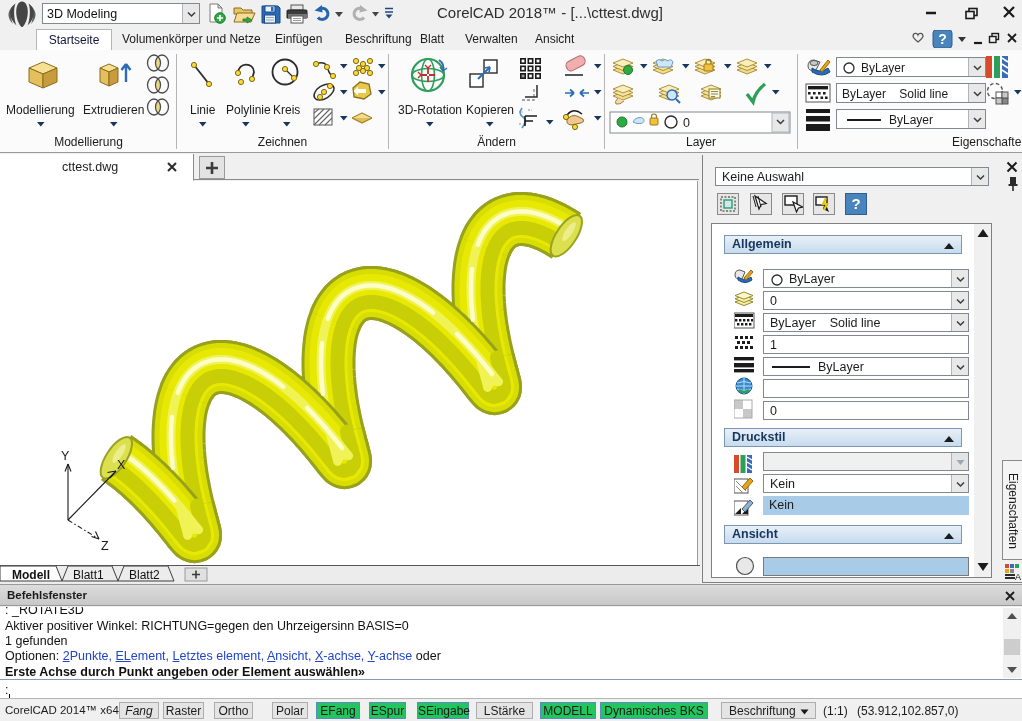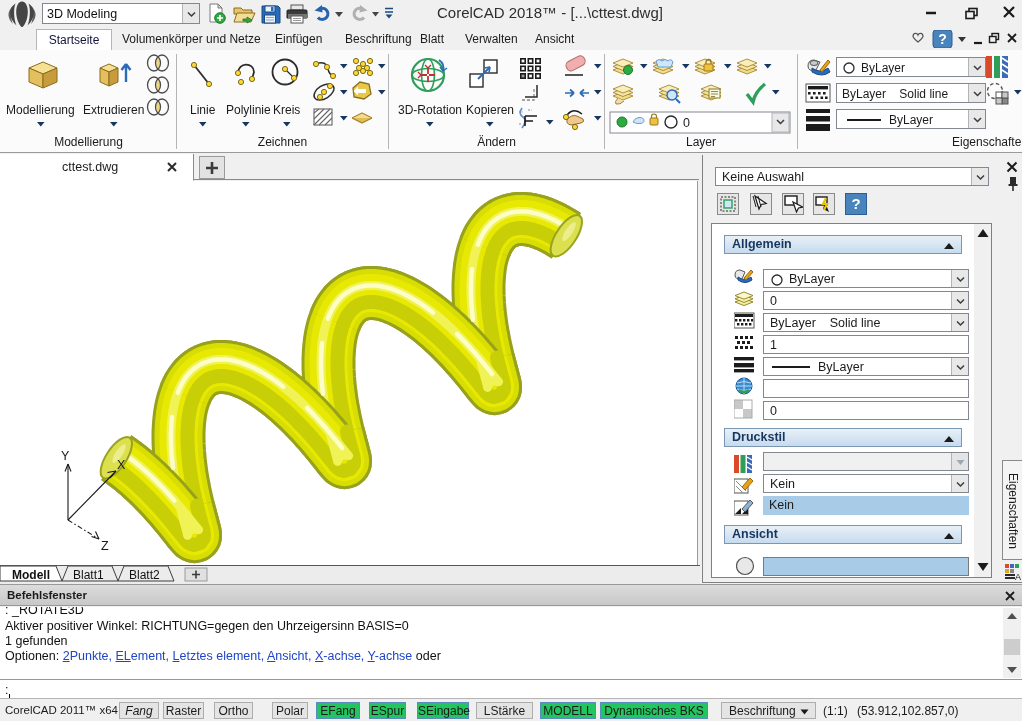--- a/index.html
+++ b/index.html
@@ -720,38 +720,39 @@
   <span class="abs" style="left:7px;top:4px;font-size:11.5px;font-weight:bold;color:#1b1b1b;">Befehlsfenster</span>
   <svg class="abs" style="left:1004px;top:5px;" width="12" height="12" viewBox="0 0 12 12">
       <path d="M2 2 l8 8 M10 2 l-8 8" stroke="#1b1b1b" stroke-width="1.8"></path>
     </svg>
 </div>
 <div class="abs" style="left:0;top:607px;width:1022px;height:72px;background:#fff;font-size:12.5px;color:#101010;overflow:hidden;">
   <div class="abs" style="left:5px;top:-4px;">: _ROTATE3D</div>
   <div class="abs" style="left:5px;top:12px;">Aktiver positiver Winkel: RICHTUNG=gegen den Uhrzeigersinn BASIS=0</div>
   <div class="abs" style="left:5px;top:27px;">1 gefunden</div>
   <div class="abs" style="left:5px;top:42px;">Optionen: <span style="color:#1f45c8;"><u>2</u>Punkte, <u>EL</u>ement, <u>L</u>etztes element, <u>A</u>nsicht, <u>X</u>-achse, <u>Y</u>-achse</span> <span>oder</span></div>
+  <div class="abs" style="left:5px;top:58px;font-weight:bold;">Erste Achse durch Punkt angeben oder Element auswählen»</div>
 
   <div class="abs" style="left:1003px;top:1px;width:18px;height:70px;background:#f0f0f0;">
     <svg class="abs" style="left:0;top:2px;" width="18" height="12" viewBox="0 0 18 12">
         <path d="M9 3 l5 6 h-10 z" fill="#505050"></path>
       </svg>
     <div class="abs" style="left:1px;top:31px;width:16px;height:16px;background:#cdcdcd;"></div>
     <svg class="abs" style="left:0;top:56px;" width="18" height="12" viewBox="0 0 18 12">
         <path d="M9 9 l5 -6 h-10 z" fill="#505050"></path>
       </svg>
   </div>
 </div>
 <div class="abs" style="left:0;top:679px;width:1022px;height:19px;background:#fff;border-top:1px solid #7f9db9;font-size:12.5px;color:#101010;">
   <div class="abs" style="left:5px;top:3px;">:</div>
   <div class="abs" style="left:9px;top:14px;width:1px;height:5px;background:#000;"></div>
 </div>
 
 <div class="abs" style="left:0;top:698px;width:1022px;height:23px;background:#f0f0f0;border-top:1px solid #b5b5b5;font-size:12px;color:#1b1b1b;">
-  <span class="abs" style="left:5px;top:5px;font-size:11.5px;">CorelCAD 2011™ x64</span>
+  <span class="abs" style="left:5px;top:5px;font-size:11.5px;">CorelCAD 2014™ x64</span>
   <style>
 .sb { position:absolute; top:3px; height:17px; font-size:12px; text-align:center; border:1px solid #adadad; background:#e4e4e4; color:#1b1b1b; padding-top:1px; }
 .sbon { background:#22c55e; border-color:#5a8cc0; }
 </style>
 <div class="sb" style="left:119px;width:40px;font-style:italic;">Fang</div>
 <div class="sb" style="left:163px;width:41px;">Raster</div>
 <div class="sb" style="left:214px;width:39px;">Ortho</div>
 <div class="sb" style="left:272px;width:36px;">Polar</div>
 <div class="sb sbon" style="left:316px;width:44px;">EFang</div>
 <div class="sb sbon" style="left:369px;width:37px;">ESpur</div>

